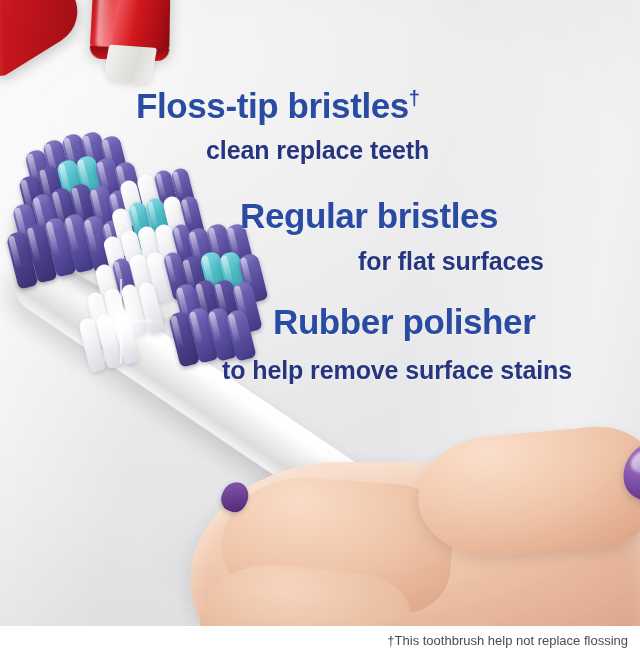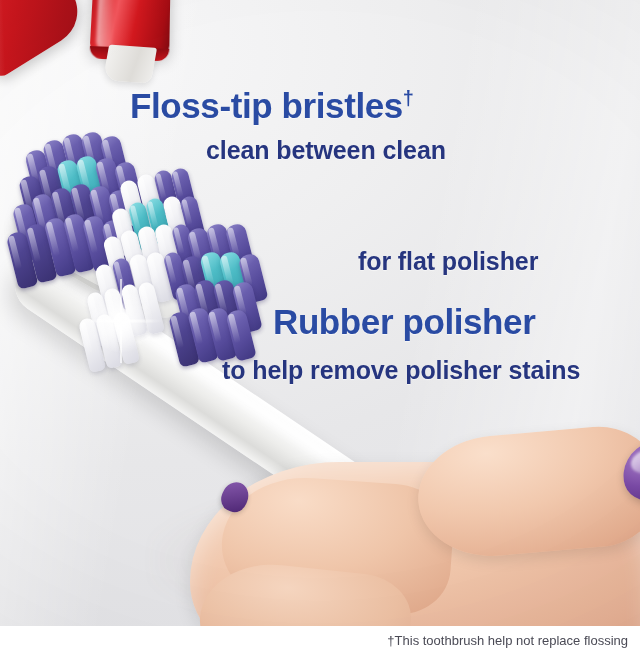--- a/index.html
+++ b/index.html
@@ -187,21 +187,21 @@
     text-shadow:0 1px 1px rgba(255,255,255,.55);
   }
   .h1{
     font-weight:bold;font-size:35px;letter-spacing:-.4px;
     color:#2a4ba3;
   }
   .sub{
     font-weight:bold;font-size:25px;letter-spacing:-.1px;
     color:#26357f;
   }
-  .l1{left:130px;top:86px;}
+  .l1{left:136px;top:86px;}
   .l2{left:206px;top:136px;}
   .l3{left:240px;top:196px;}
   .l4{left:358px;top:247px;}
   .l5{left:273px;top:302px;}
   .l6{left:222px;top:356px;}
   .dagger{font-size:20px;vertical-align:super;line-height:0;}
 
   
   .footnote-band{
     position:absolute;left:0;bottom:0;width:640px;height:28px;
@@ -307,25 +307,26 @@
     <div class="knuckle"></div>
     <div class="finger-index"></div>
     <div class="nail-main"></div>
     <div class="nail-small"></div>
   </div>
 
   <div class="bg-vign"></div>
 
   <div class="copy">
     <div class="line h1 l1"><span>Floss-tip bristles</span><span class="dagger">†</span></div>
-    <div class="line sub l2">clean between clean</div>
-
-    <div class="line sub l4">for flat polisher</div>
+    <div class="line sub l2">clean replace teeth</div>
+
+    <div class="line h1 l3">Regular bristles</div>
+    <div class="line sub l4">for flat surfaces</div>
 
     <div class="line h1 l5">Rubber polisher</div>
-    <div class="line sub l6">to help remove polisher stains</div>
+    <div class="line sub l6">to help remove surface stains</div>
   </div>
 
   <div class="footnote-band">
     <div class="footnote">†This toothbrush help not replace flossing</div>
   </div>
 
 </div>
 
 </body></html>

